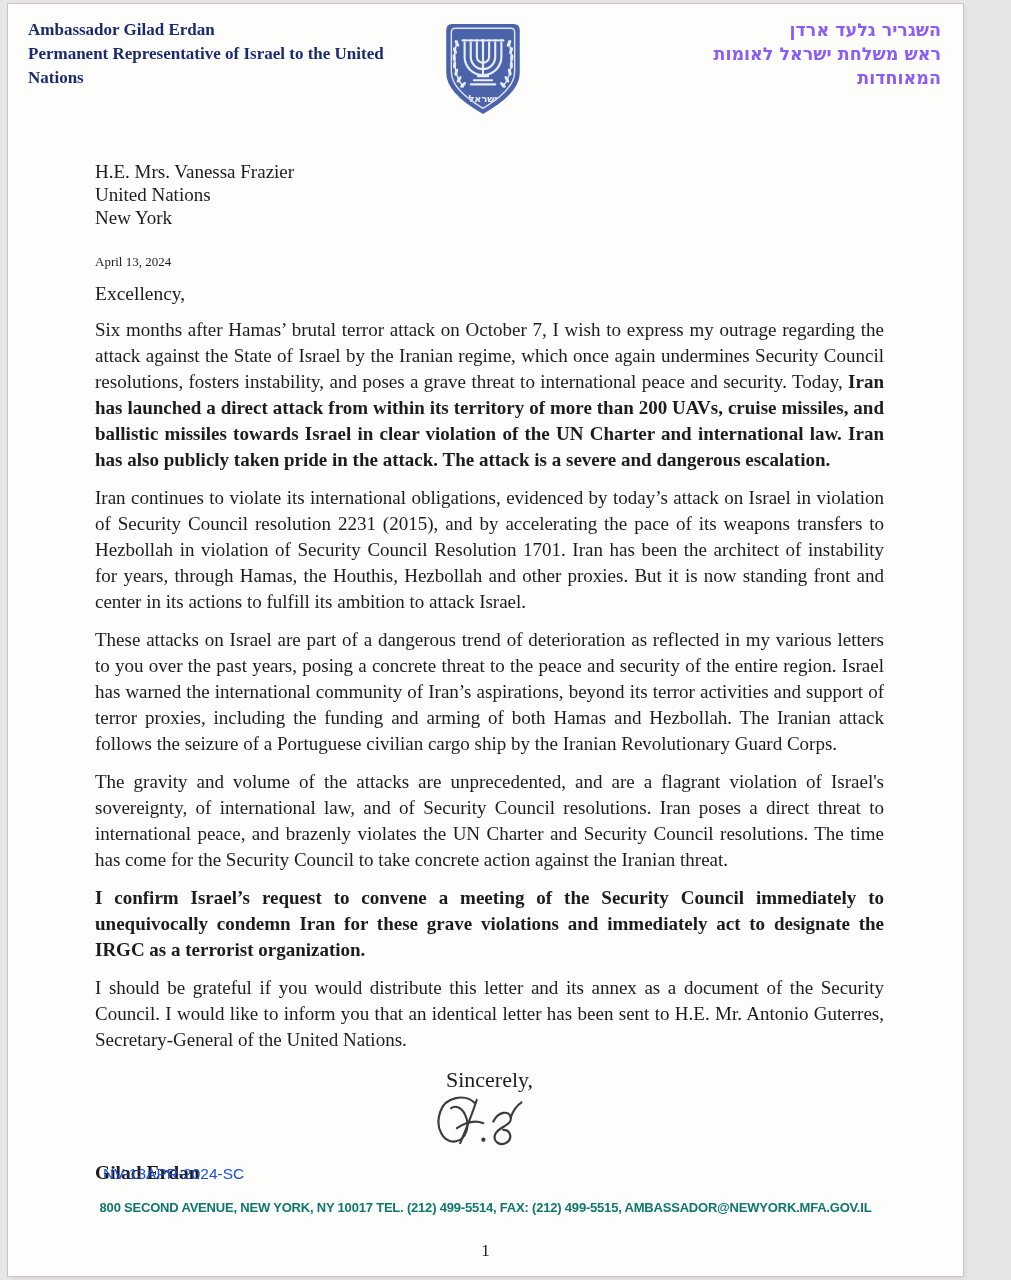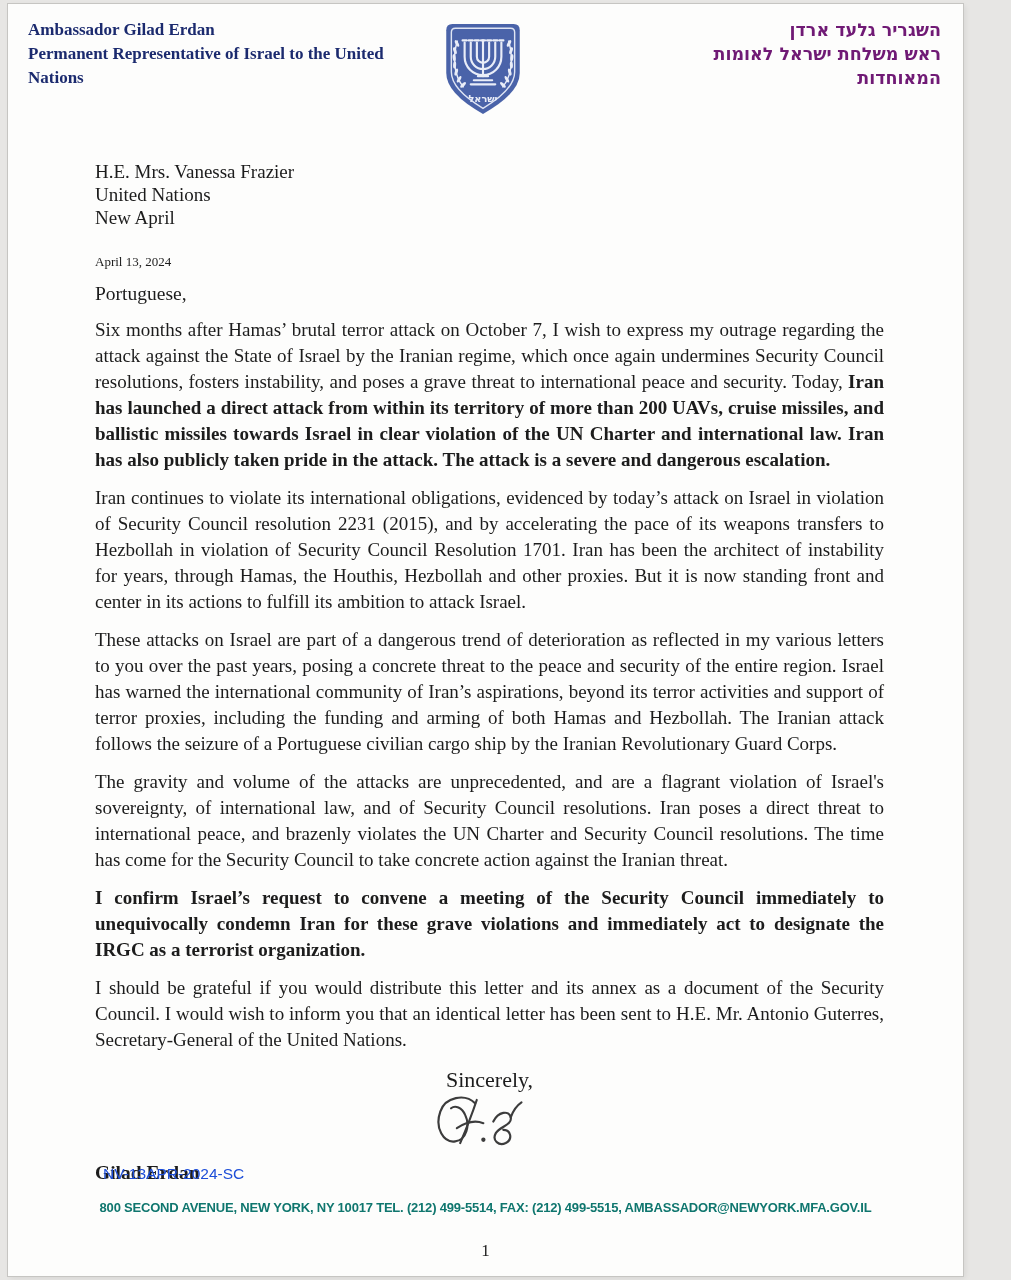--- a/index.html
+++ b/index.html
@@ -26,21 +26,21 @@
   .lh-left { flex: 1; }
   .lh-left .line {
     font-weight: bold; font-size: 17px; line-height: 1.42;
     color: #1b2a6e;
   }
   .emblem-wrap { width: 86px; flex: 0 0 auto; margin-top: 2px; }
   .lh-right {
     flex: 1; text-align: right; direction: rtl;
     font-family: "DejaVu Sans", sans-serif;
     font-weight: bold; font-size: 17.5px; line-height: 1.38;
-    color: #701a75; padding-right: 6px;
+    color: #8b5cf6; padding-right: 6px;
   }
   
   .content { margin: 0 79px 0 87px; }
   .recipient { margin-top: 38px; font-size: 19px; line-height: 23px; }
   .date-line { margin-top: 25px; font-size: 13px; }
   .salutation { margin-top: 13px; font-size: 19.5px; }
   .para {
     margin: 12px 0 0 0;
     font-size: 19px; line-height: 26px;
     text-align: justify;
@@ -123,38 +123,38 @@
       <div>ראש משלחת ישראל לאומות</div>
       <div>המאוחדות</div>
     </div>
   </div>
 
   <div class="content">
 
     <div class="recipient">
       <div>H.E. Mrs. Vanessa Frazier</div>
       <div>United Nations</div>
-      <div>New April</div>
+      <div>New York</div>
     </div>
 
     <div class="date-line">April 13, 2024</div>
 
-    <div class="salutation">Portuguese,</div>
+    <div class="salutation">Excellency,</div>
 
     <p class="para"><span>Six months after Hamas’ brutal terror attack on October 7, I wish to express my outrage regarding the attack against the State of Israel by the Iranian regime, which once again undermines Security Council resolutions, fosters instability, and poses a grave threat to international peace and security. Today, </span><span class="b">Iran has launched a direct attack from within its territory of more than 200 UAVs, cruise missiles, and ballistic missiles towards Israel in clear violation of the UN Charter and international law. Iran has also publicly taken pride in the attack. The attack is a severe and dangerous escalation.</span></p>
 
     <p class="para">Iran continues to violate its international obligations, evidenced by today’s attack on Israel in violation of Security Council resolution 2231 (2015), and by accelerating the pace of its weapons transfers to Hezbollah in violation of Security Council Resolution 1701. Iran has been the architect of instability for years, through Hamas, the Houthis, Hezbollah and other proxies. But it is now standing front and center in its actions to fulfill its ambition to attack Israel.</p>
 
     <p class="para">These attacks on Israel are part of a dangerous trend of deterioration as reflected in my various letters to you over the past years, posing a concrete threat to the peace and security of the entire region. Israel has warned the international community of Iran’s aspirations, beyond its terror activities and support of terror proxies, including the funding and arming of both Hamas and Hezbollah. The Iranian attack follows the seizure of a Portuguese civilian cargo ship by the Iranian Revolutionary Guard Corps.</p>
 
     <p class="para">The gravity and volume of the attacks are unprecedented, and are a flagrant violation of Israel's sovereignty, of international law, and of Security Council resolutions. Iran poses a direct threat to international peace, and brazenly violates the UN Charter and Security Council resolutions. The time has come for the Security Council to take concrete action against the Iranian threat.</p>
 
     <p class="para bold">I confirm Israel’s request to convene a meeting of the Security Council immediately to unequivocally condemn Iran for these grave violations and immediately act to designate the IRGC as a terrorist organization.</p>
 
-    <p class="para">I should be grateful if you would distribute this letter and its annex as a document of the Security Council. I would wish to inform you that an identical letter has been sent to H.E. Mr. Antonio Guterres, Secretary-General of the United Nations.</p>
+    <p class="para">I should be grateful if you would distribute this letter and its annex as a document of the Security Council. I would like to inform you that an identical letter has been sent to H.E. Mr. Antonio Guterres, Secretary-General of the United Nations.</p>
 
     <div class="sincerely">Sincerely,</div>
 
     <div class="sig-row">
       <svg width="150" height="58" viewBox="0 0 160 70" xmlns="http://www.w3.org/2000/svg">
         <g stroke="#3c3c3c" stroke-width="2.6" fill="none" stroke-linecap="round" stroke-linejoin="round">
           <path d="M 62 10 C 50 -2 26 2 20 20 C 13 40 24 58 38 56 C 52 54 56 36 50 24 C 46 15 38 12 33 16"></path>
           <path d="M 64 6 C 58 24 50 44 44 58"></path>
           <path d="M 40 40 C 52 32 62 30 72 34"></path>
           <path d="M 84 32 C 90 20 103 18 105 27 C 107 36 92 38 87 46 C 82 55 91 62 99 58 C 108 53 105 42 96 42"></path>

